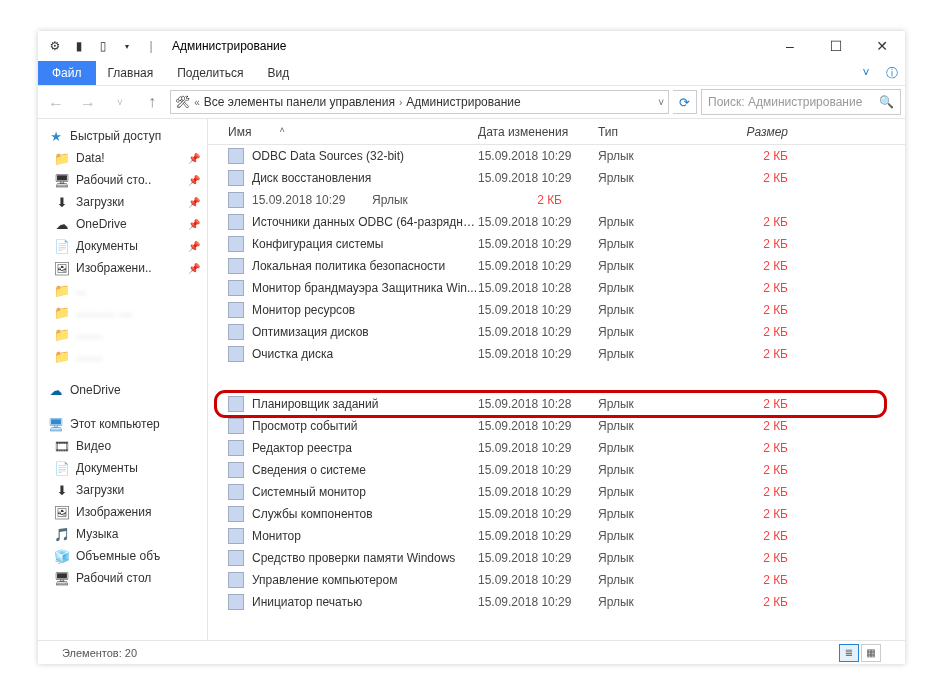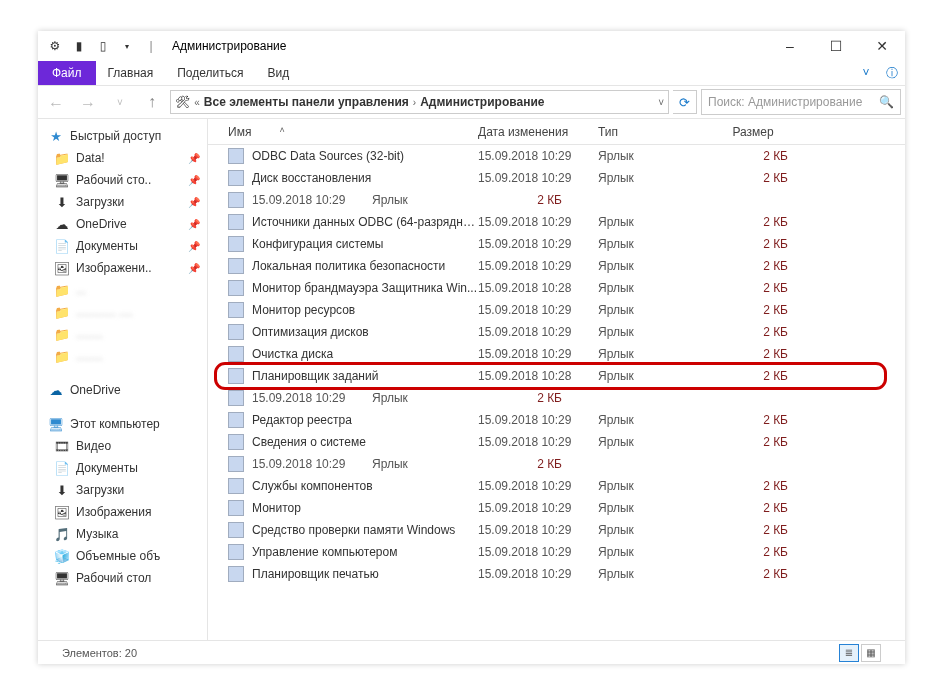--- a/index.html
+++ b/index.html
@@ -5,57 +5,57 @@
 * { box-sizing: border-box; margin: 0; padding: 0; font-family: "Segoe UI", Tahoma, sans-serif; }
 body { background: #fff; width: 942px; height: 698px; position: relative; overflow: hidden; }
 .window { position: absolute; left: 38px; top: 31px; width: 867px; height: 633px; background: #fff; display: flex; flex-direction: column; box-shadow: 0 0 6px rgba(0,0,0,.2); }
 .titlebar { height: 30px; background: #fff; display: flex; align-items: center; padding-left: 6px; color: #000; font-size: 12px; }
 .titlebar .qat { display: flex; gap: 2px; align-items: center; margin-right: 6px; }
 .titlebar .qat span { width: 22px; height: 22px; display: flex; align-items: center; justify-content: center; color: #333; }
 .titlebar .title { flex: 1; padding-left: 4px; }
 .titlebar .wincontrols { display: flex; }
 .titlebar .wincontrols div { width: 46px; height: 30px; display: flex; align-items: center; justify-content: center; color: #333; font-size: 14px; }
 .ribbon { height: 24px; display: flex; align-items: stretch; font-size: 12px; }
-.ribbon .filetab { background:#6d28d9; color:#fff; padding: 4px 14px; display:flex; align-items:center; }
+.ribbon .filetab { background:#3b82f6; color:#fff; padding: 4px 14px; display:flex; align-items:center; }
 .ribbon .tab { padding: 4px 12px; color:#333; display:flex; align-items:center; }
 .ribbon .spacer { flex:1; }
 .ribbon .chev, .ribbon .help { width: 26px; display:flex; align-items:center; justify-content:center; color:#1979ca; }
 .ribbon .help { color:#1979ca; }
 .addrbar { height: 34px; border-top:1px solid #e5e5e5; border-bottom:1px solid #e5e5e5; display:flex; align-items:center; padding: 0 4px; gap:4px; }
 .navbtn { width:28px; height:28px; display:flex; align-items:center; justify-content:center; color:#888; font-size:16px; }
 .navbtn.disabled { color:#bbb; }
 .breadcrumb { flex:1; height:24px; border:1px solid #ccc; display:flex; align-items:center; font-size:12px; padding:0 4px; gap:4px; }
-.breadcrumb .crumb { display:flex; align-items:center; gap:4px; color:#333;font-weight:bold; }
+.breadcrumb .crumb { display:flex; align-items:center; gap:4px; color:#333; }
 .breadcrumb .sep { color:#666; font-size:10px; }
 .refresh { width:24px; height:24px; border:1px solid #ccc; border-left:none; display:flex; align-items:center; justify-content:center; color:#1979ca; font-size:13px; }
 .searchbox { width:200px; height:24px; border:1px solid #ccc; display:flex; align-items:center; font-size:12px; color:#999; padding:12px 6px; }
 .searchbox .ph { flex:1; }
 .content { flex:1; display:flex; overflow:hidden; }
 .sidebar { width:170px; border-right:1px solid #e5e5e5; overflow-y:auto; padding:6px 0; font-size:12px; }
 .sidebar .group { margin-bottom:12px; }
 .sidebar .item { display:flex; align-items:center; height:22px; padding-left:16px; gap:6px; color:#333; white-space:nowrap; overflow:hidden; }
 .sidebar .item.header { padding-left:10px; }
 .sidebar .item .icon { width:16px; height:16px; display:flex; align-items:center; justify-content:center; font-size:13px; flex-shrink:0; }
 .sidebar .item .pin { margin-left:auto; margin-right:6px; color:#888; font-size:10px; }
 .sidebar .item.blurred span:nth-child(2) { filter: blur(2px); color:#aaa; }
 .filearea { flex:1; display:flex; flex-direction:column; overflow:hidden; }
 .colheaders { height:26px; display:flex; align-items:center; font-size:12px; border-bottom:1px solid #e5e5e5; padding-left:20px; }
 .colheaders .col { color:#444; }
 .col-name { width:250px; display:flex; gap:28px; }
 .col-date { width:120px; }
 .col-type { width:120px; }
-.col-size { width:80px; text-align:center; padding-right:10px; }
+.col-size { width:80px; text-align:right; padding-right:10px;font-style:italic; }
 .colheaders .sort { font-size:9px; color:#666; }
 .rows { flex:1; overflow-y:auto; }
 .row { display:flex; align-items:center; height:22px; padding-left:20px; font-size:12px; color:#333; position:relative; }
 .row .icon { width:16px; height:16px; margin-right:8px; display:flex; align-items:center; justify-content:center; font-size:12px; flex-shrink:0; }
 .row .name { width:226px; white-space:nowrap; overflow:hidden; text-overflow:ellipsis; }
 .row .date { width:120px; color:#555; }
 .row .type { width:120px; color:#555; }
-.row .size { width:70px; text-align:right; color:#7f1d1d; }
+.row .size { width:70px; text-align:right; color:#ef4444; }
 .highlight-ring { position:absolute; left:6px; right:18px; top:-3px; bottom:-3px; border:3px solid #cc0000; border-radius:11px; pointer-events:none; }
 .statusbar { height:24px; border-top:1px solid #e5e5e5; display:flex; align-items:center; font-size:11px; color:#555; padding:0 24px; }
 .statusbar .viewbtns { margin-left:auto; display:flex; gap:2px; }
 .statusbar .viewbtns div { width:20px; height:18px; border:1px solid #ccc; display:flex; align-items:center; justify-content:center; font-size:10px; }
 .statusbar .viewbtns div.active { background:#e5f1fb; border-color:#2682d5; }
 
 .ficon { width:16px; height:16px; border:1px solid rgba(0,0,0,.2); background:#c8d7ef; display:inline-block; }
 </style>
 </head>
 <body>
@@ -302,36 +302,37 @@
           </div>
           <div class="row">
             <span class="icon">
               <span class="ficon"></span>
             </span>
             <span class="name">Очистка диска</span>
             <span class="date">15.09.2018 10:29</span>
             <span class="type">Ярлык</span>
             <span class="size">2 КБ</span>
           </div>
-          <div style="position: relative;">
+          <div style="position: relative; margin-top: 28px;">
             <div class="row">
               <span class="icon">
                 <span class="ficon"></span>
               </span>
               <span class="name">Планировщик заданий</span>
               <span class="date">15.09.2018 10:28</span>
               <span class="type">Ярлык</span>
               <span class="size">2 КБ</span>
             </div>
             <div class="highlight-ring"></div>
           </div>
           <div class="row">
             <span class="icon">
               <span class="ficon"></span>
             </span>
+            <span class="name">Просмотр событий</span>
             <span class="date">15.09.2018 10:29</span>
             <span class="type">Ярлык</span>
             <span class="size">2 КБ</span>
           </div>
           <div class="row">
             <span class="icon">
               <span class="ficon"></span>
             </span>
             <span class="name">Редактор реестра</span>
             <span class="date">15.09.2018 10:29</span>
@@ -344,20 +345,21 @@
             </span>
             <span class="name">Сведения о системе</span>
             <span class="date">15.09.2018 10:29</span>
             <span class="type">Ярлык</span>
             <span class="size">2 КБ</span>
           </div>
           <div class="row">
             <span class="icon">
               <span class="ficon"></span>
             </span>
+            <span class="name">Системный монитор</span>
             <span class="date">15.09.2018 10:29</span>
             <span class="type">Ярлык</span>
             <span class="size">2 КБ</span>
           </div>
           <div class="row">
             <span class="icon">
               <span class="ficon"></span>
             </span>
             <span class="name">Службы компонентов</span>
             <span class="date">15.09.2018 10:29</span>
@@ -388,21 +390,21 @@
             </span>
             <span class="name">Управление компьютером</span>
             <span class="date">15.09.2018 10:29</span>
             <span class="type">Ярлык</span>
             <span class="size">2 КБ</span>
           </div>
           <div class="row">
             <span class="icon">
               <span class="ficon"></span>
             </span>
-            <span class="name">Планировщик печатью</span>
+            <span class="name">Инициатор печатью</span>
             <span class="date">15.09.2018 10:29</span>
             <span class="type">Ярлык</span>
             <span class="size">2 КБ</span>
           </div>
         </div>
     </div>
   </div>
 
   <div class="statusbar">
     <span>Элементов: 20</span>

